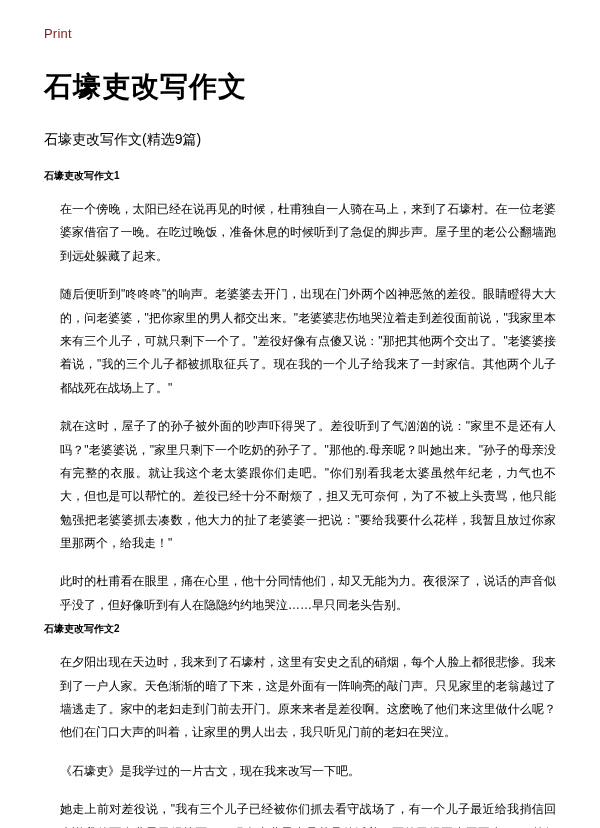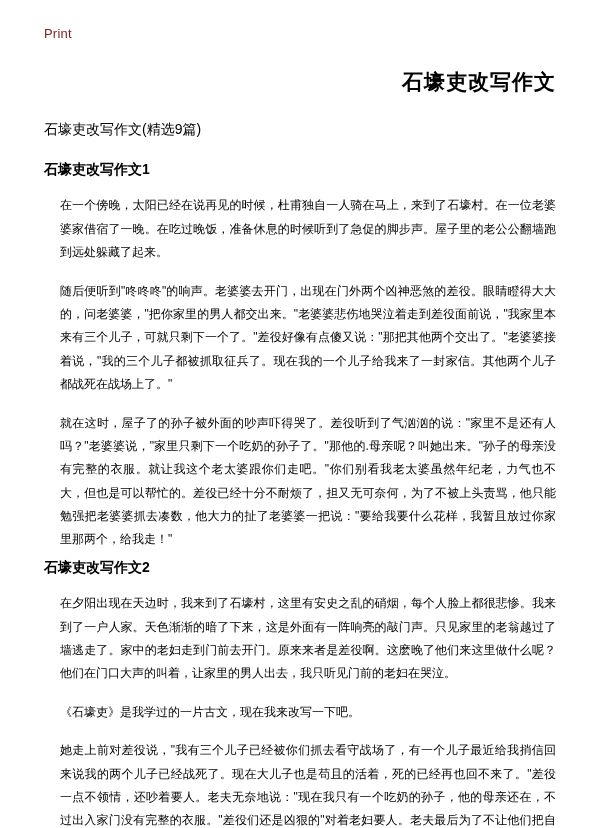--- a/index.html
+++ b/index.html
@@ -20,33 +20,33 @@
     padding: 26px 44px 30px 44px;
   }
   .print-link {
     font-size: 13px;
     color: #7f1d1d;
     line-height: 1.2;
     margin: 0 0 26px 0;
     letter-spacing: 0.2px;
   }
   .doc-title {
-    text-align: right;
-    font-size: 21px;
+    text-align: left;
+    font-size: 28px;
     font-weight: bold;
     margin: 0 0 22px 0;
     letter-spacing: 1px;
   }
   .subtitle {
     font-size: 14px;
     margin: 0 0 18px 0;
     line-height: 1.6;
   }
   .section-heading {
-    font-size: 14px;
+    font-size: 10px;
     font-weight: bold;
     margin: 0 0 14px 0;
     line-height: 1.6;
   }
   .para {
     font-size: 12px;
     line-height: 1.95;
     margin: 0 0 15px 16px;
     text-align: justify;
     text-justify: inter-ideograph;
@@ -67,20 +67,21 @@
 
   <h1 class="doc-title">石壕吏改写作文</h1>
 
   <p class="subtitle">石壕吏改写作文(精选9篇)</p>
 
   <div class="block">
     <h2 class="section-heading">石壕吏改写作文1</h2>
     <p class="para">在一个傍晚，太阳已经在说再见的时候，杜甫独自一人骑在马上，来到了石壕村。在一位老婆婆家借宿了一晚。在吃过晚饭，准备休息的时候听到了急促的脚步声。屋子里的老公公翻墙跑到远处躲藏了起来。</p>
     <p class="para">随后便听到"咚咚咚"的响声。老婆婆去开门，出现在门外两个凶神恶煞的差役。眼睛瞪得大大的，问老婆婆，"把你家里的男人都交出来。"老婆婆悲伤地哭泣着走到差役面前说，"我家里本来有三个儿子，可就只剩下一个了。"差役好像有点傻又说："那把其他两个交出了。"老婆婆接着说，"我的三个儿子都被抓取征兵了。现在我的一个儿子给我来了一封家信。其他两个儿子都战死在战场上了。"</p>
     <p class="para">就在这时，屋子了的孙子被外面的吵声吓得哭了。差役听到了气汹汹的说："家里不是还有人吗？"老婆婆说，"家里只剩下一个吃奶的孙子了。"那他的.母亲呢？叫她出来。"孙子的母亲没有完整的衣服。就让我这个老太婆跟你们走吧。"你们别看我老太婆虽然年纪老，力气也不大，但也是可以帮忙的。差役已经十分不耐烦了，担又无可奈何，为了不被上头责骂，他只能勉强把老婆婆抓去凑数，他大力的扯了老婆婆一把说："要给我要什么花样，我暂且放过你家里那两个，给我走！"</p>
+    <p class="para">此时的杜甫看在眼里，痛在心里，他十分同情他们，却又无能为力。夜很深了，说话的声音似乎没了，但好像听到有人在隐隐约约地哭泣……早只同老头告别。</p>
   </div>
 
   <div class="block">
     <h2 class="section-heading">石壕吏改写作文2</h2>
     <p class="para">在夕阳出现在天边时，我来到了石壕村，这里有安史之乱的硝烟，每个人脸上都很悲惨。我来到了一户人家。天色渐渐的暗了下来，这是外面有一阵响亮的敲门声。只见家里的老翁越过了墙逃走了。家中的老妇走到门前去开门。原来来者是差役啊。这麽晚了他们来这里做什么呢？他们在门口大声的叫着，让家里的男人出去，我只听见门前的老妇在哭泣。</p>
     <p class="para">《石壕吏》是我学过的一片古文，现在我来改写一下吧。</p>
     <p class="para">她走上前对差役说，"我有三个儿子已经被你们抓去看守战场了，有一个儿子最近给我捎信回来说我的两个儿子已经战死了。现在大儿子也是苟且的活着，死的已经再也回不来了。"差役一点不领情，还吵着要人。老夫无奈地说："现在我只有一个吃奶的孙子，他的母亲还在，不过出入家门没有完整的衣服。"差役们还是凶狠的"对着老妇要人。老夫最后为了不让他们把自己的儿媳妇捉走，只好说："我虽然老</p>
   </div>
 
 </div>

